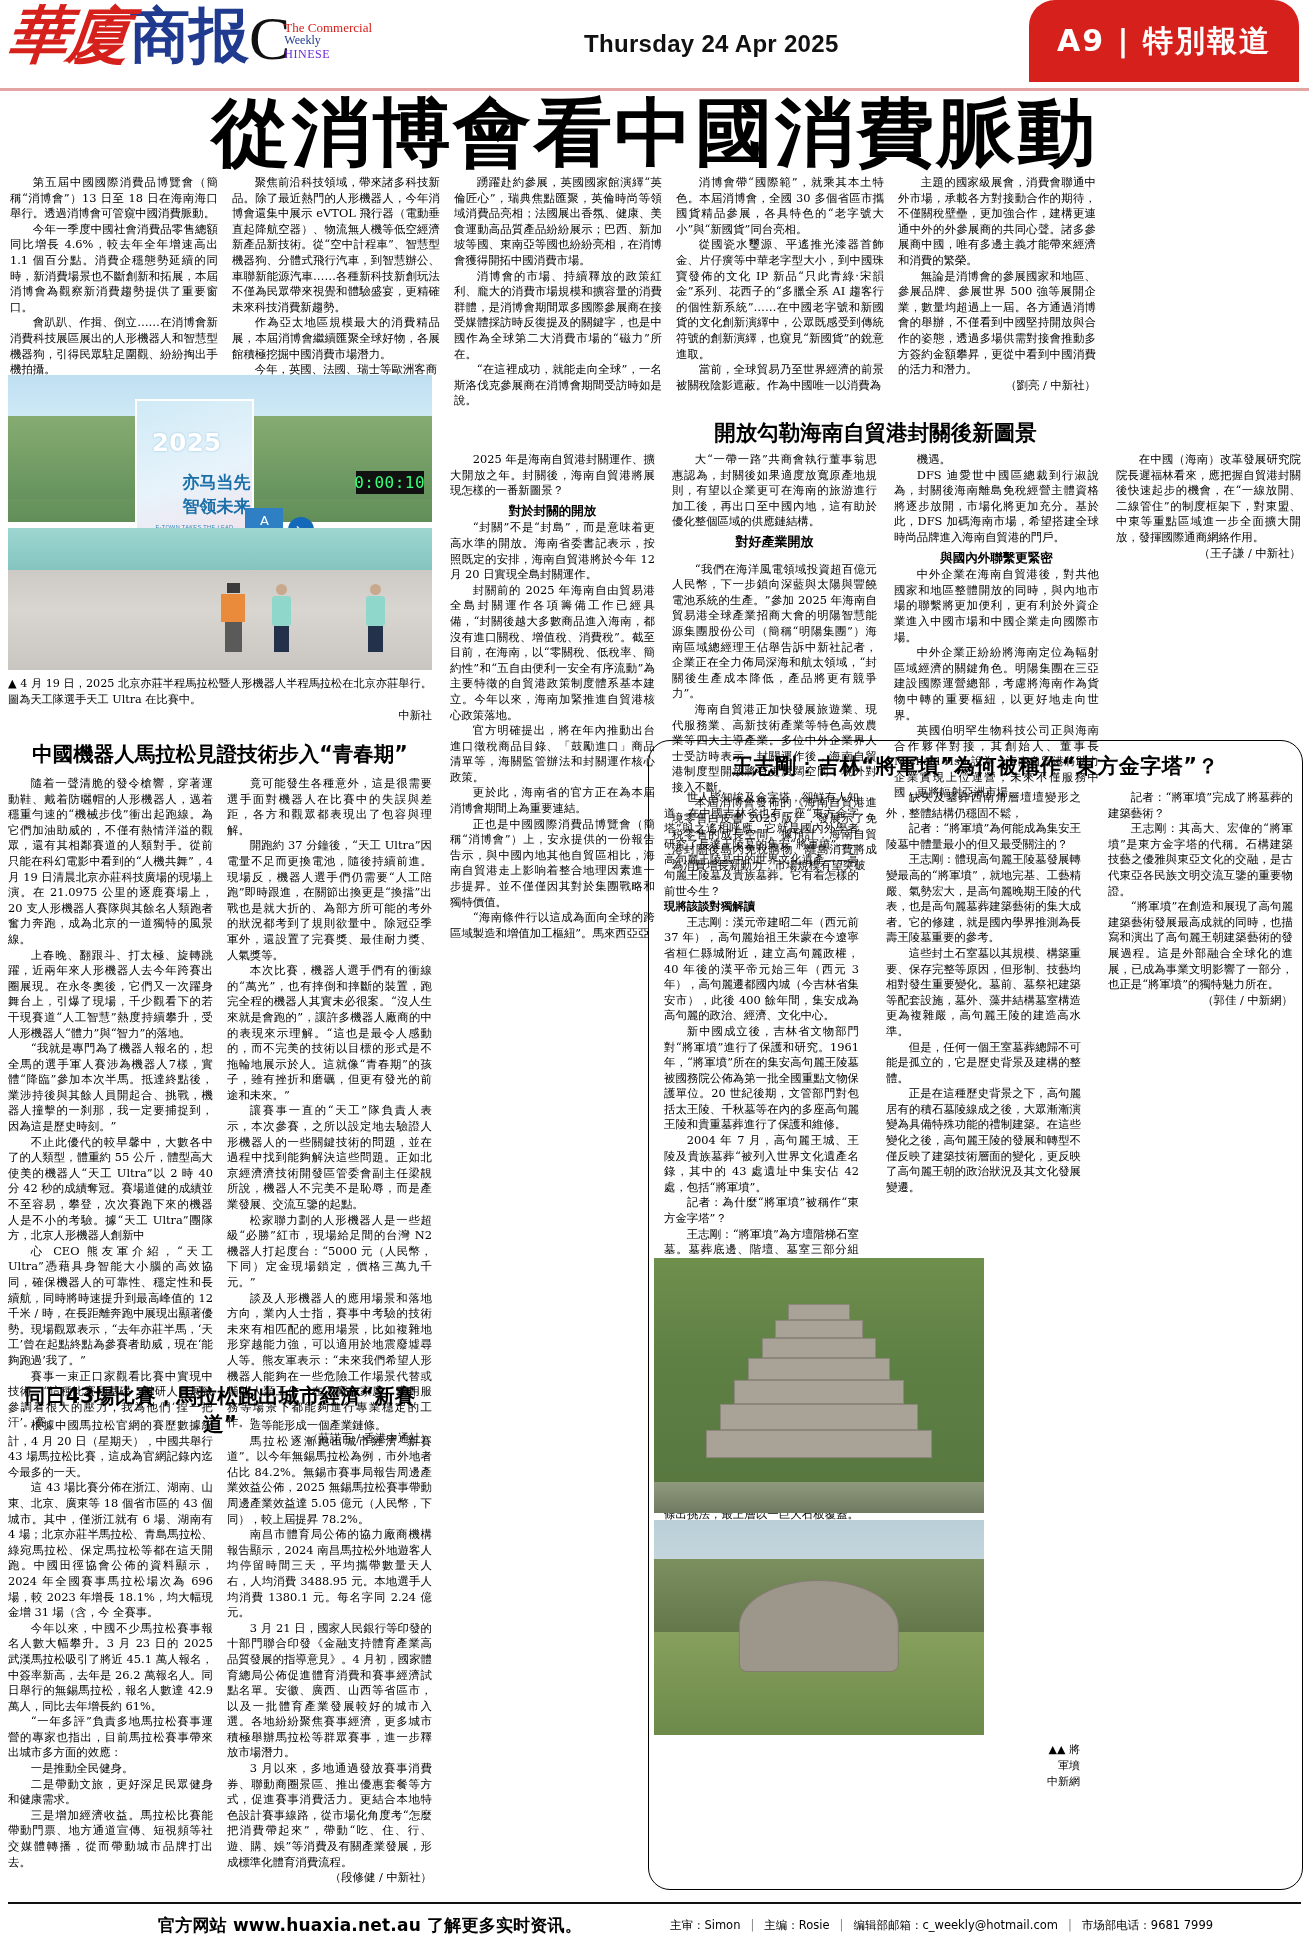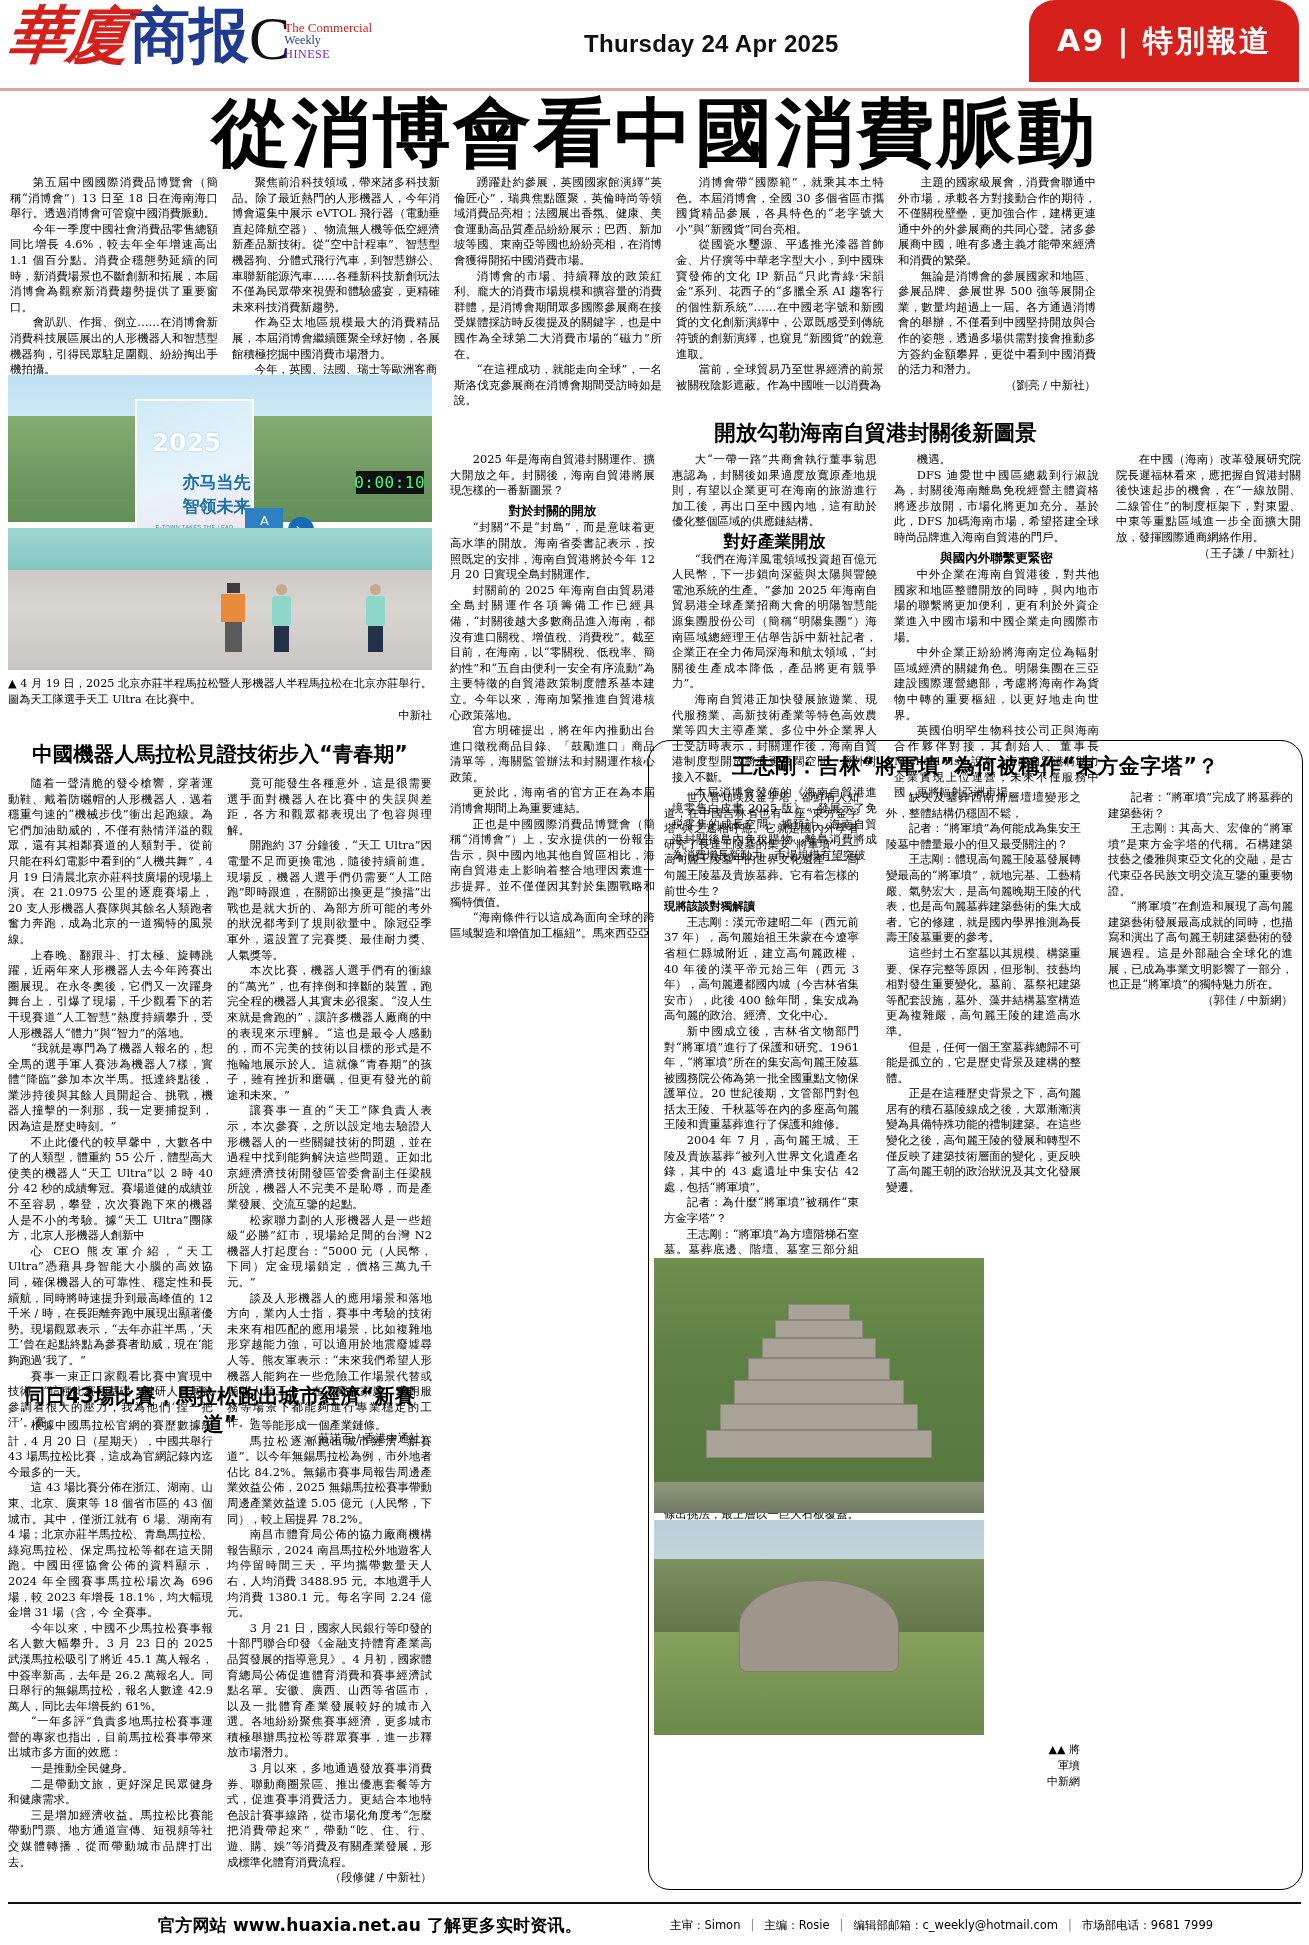--- a/index.html
+++ b/index.html
@@ -314,21 +314,21 @@
     <p class="sub-head" style="font-size:12.5px;margin:4px 0 2px;text-indent:0;">對於封關的開放</p>
     <p>“封關”不是“封島”，而是意味着更高水準的開放。海南省委書記表示，按照既定的安排，海南自貿港將於今年 12 月 20 日實現全島封關運作。</p>
     <p>封關前的 2025 年海南自由貿易港全島封關運作各項籌備工作已經具備，“封關後越大多數商品進入海南，都沒有進口關稅、增值稅、消費稅”。截至目前，在海南，以“零關稅、低稅率、簡約性”和“五自由便利一安全有序流動”為主要特徵的自貿港政策制度體系基本建立。今年以來，海南加緊推進自貿港核心政策落地。</p>
     <p>官方明確提出，將在年內推動出台進口徵稅商品目錄、「鼓勵進口」商品清單等，海關監管辦法和封關運作核心政策。</p>
     <p>更於此，海南省的官方正在為本屆消博會期間上為重要連結。</p>
     <p>正也是中國國際消費品博覽會（簡稱“消博會”）上，安永提供的一份報告告示，與中國內地其他自貿區相比，海南自貿港走上影响着整合地理因素進一步提昇。並不僅僅因其對於集團戰略和獨特價值。</p>
     <p>“海南條件行以這成為面向全球的跨區域製造和增值加工樞紐”。馬來西亞亞</p>
   </div>
   <div class="abs col-txt" style="left:672px;top:452px;width:205px;">
     <p>大“一帶一路”共商會執行董事翁思惠認為，封關後如果適度放寬原產地規則，有望以企業更可在海南的旅游進行加工後，再出口至中國內地，這有助於優化整個區域的供應鏈結構。</p>
-    <p class="sub-head" style="font-size:17px;margin:4px 0 2px;text-indent:0;">對好產業開放</p>
+    <p class="sub-head" style="font-size:13px;margin:4px 0 12px;text-indent:0;">對好產業開放</p>
     <p>“我們在海洋風電領域投資超百億元人民幣，下一步鎖向深藍與太陽與豐饒電池系統的生產。”參加 2025 年海南自貿易港全球產業招商大會的明陽智慧能源集團股份公司（簡稱“明陽集團”）海南區域總經理王佔舉告訴中新社記者，企業正在全力佈局深海和航太領域，“封關後生產成本降低，產品將更有競爭力”。</p>
     <p>海南自貿港正加快發展旅遊業、現代服務業、高新技術產業等特色高效農業等四大主導產業。多位中外企業界人士受訪時表示，封關運作後，海南自貿港制度型開放將有更廣闊空間，境外對接入不斷。</p>
     <p>本屆消博會發佈的《海南自貿港進境零售白皮書 2025 版》，發展示了免税零售的成長空間。據預計，海南自貿港封關後島內免稅購物、離島消費將成為消費增長新動力，市場規模有望突破</p>
   </div>
   <div class="abs col-txt" style="left:894px;top:452px;width:205px;">
     <p>機遇。</p>
     <p>DFS 迪愛世中國區總裁到行淑說為，封關後海南離島免稅經營主體資格將逐步放開，市場化將更加充分。基於此，DFS 加碼海南市場，希望搭建全球時尚品牌進入海南自貿港的門戶。</p>
     <p class="sub-head" style="font-size:12.5px;margin:4px 0 2px;text-indent:0;">與國內外聯繫更緊密</p>
     <p>中外企業在海南自貿港後，對共他國家和地區整體開放的同時，與內地市場的聯繫將更加便利，更有利於外資企業進入中國市場和中國企業走向國際市場。</p>
     <p>中外企業正紛紛將海南定位為輻射區域經濟的關鍵角色。明陽集團在三亞建設國際運營總部，考慮將海南作為貨物中轉的重要樞紐，以更好地走向世界。</p>

